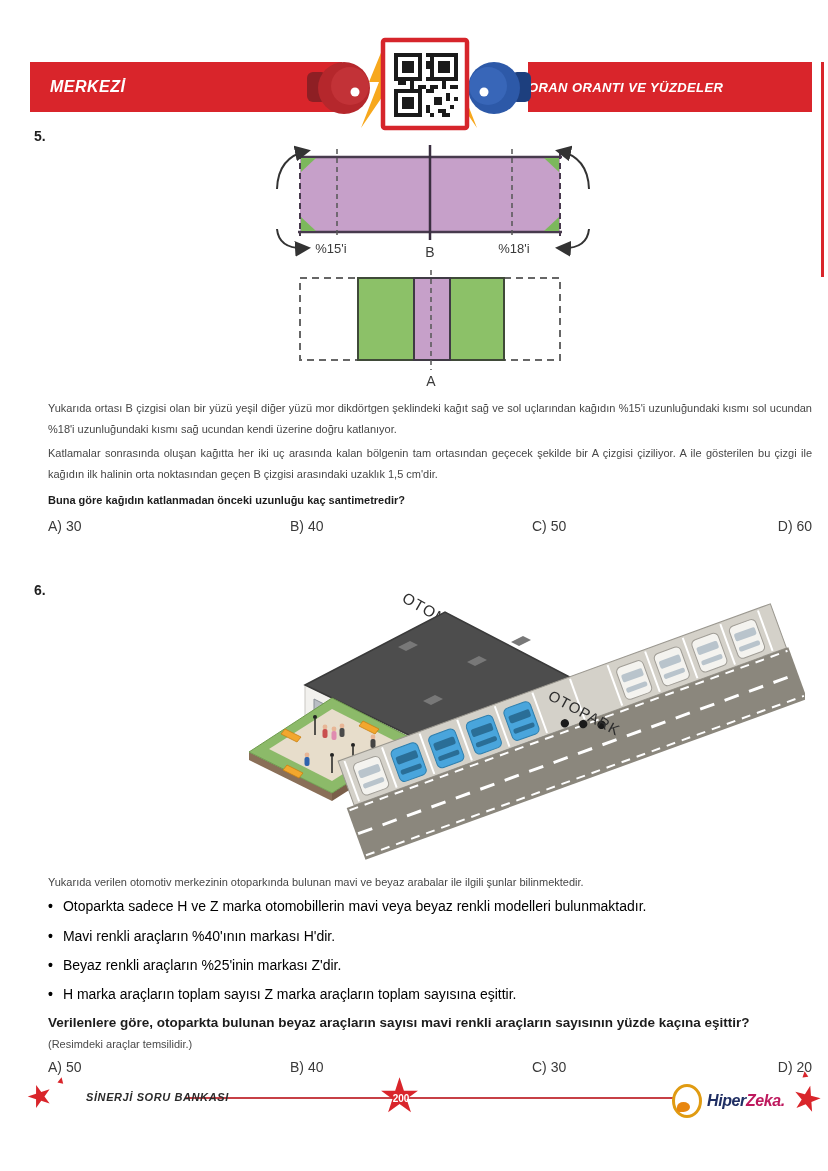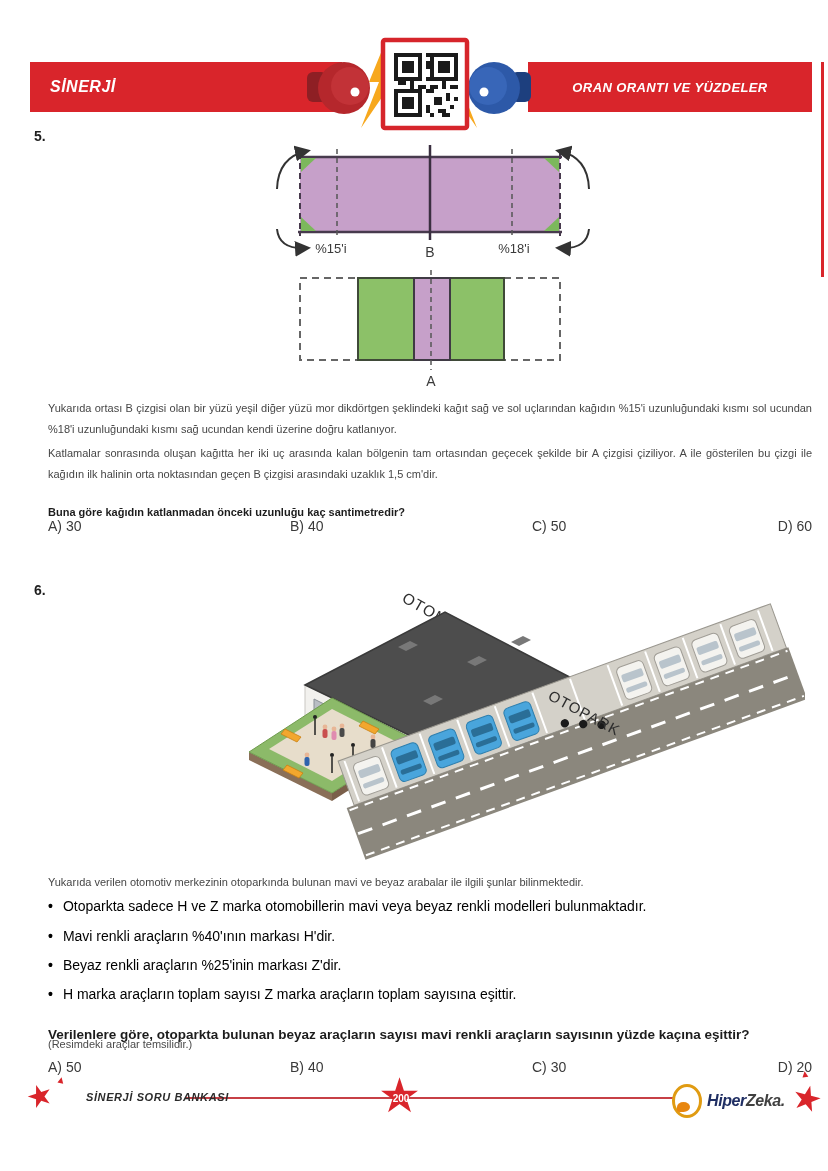--- a/index.html
+++ b/index.html
@@ -2,30 +2,30 @@
 <html><head>
 <meta charset="utf-8">
 <style>
   html,body{margin:0;padding:0;background:#ffffff;}
   .page{position:relative;width:828px;height:1171px;background:#ffffff;overflow:hidden;
         font-family:"Liberation Sans",sans-serif;}
   .abs{position:absolute;}
   
   .banner{position:absolute;top:62px;height:50px;background:#d9252b;display:flex;align-items:center;}
   .banner-left{left:30px;width:292px;padding-left:20px;gap:36px;}
-  .banner-right{left:528px;width:284px;justify-content:center;}
+  .banner-right{left:528px;width:284px;}
   .lbl-beceri{color:#fff;font-style:italic;font-weight:800;font-size:16px;letter-spacing:.5px;}
   .lbl-test{color:#fff;font-style:italic;font-weight:800;font-size:26px;letter-spacing:1px;}
   .lbl-topic{color:#fff;font-style:italic;font-weight:800;font-size:13px;letter-spacing:.4px;}
   .red-edge{position:absolute;left:821px;top:62px;width:3px;height:215px;background:#d9252b;}
   
   .qnum{position:absolute;left:34px;font-size:14px;font-weight:bold;color:#1e1e1e;}
   .body-txt{position:absolute;left:48px;width:764px;font-size:11px;line-height:21px;color:#464646;text-align:justify;}
   .one-line{white-space:nowrap;text-align:left;}
-  .bold-q{font-weight:bold;color:#1c1c1c;margin-top:12px;}
+  .bold-q{font-weight:bold;color:#1c1c1c;}
   .note{color:#4a4a4a;}
   .opt-row{position:absolute;left:48px;width:764px;height:20px;font-size:14px;color:#3a3a3a;}
   .opt-row span{position:absolute;top:0;}
   .opt-a{left:0;} .opt-b{left:242px;} .opt-c{left:484px;} .opt-d{right:0;}
   .bullet-row{position:absolute;left:48px;width:770px;font-size:14px;color:#000000;white-space:nowrap;}
   .blt{font-weight:bold;margin-right:10px;}
   
   .footer-line{position:absolute;left:186px;top:1097px;width:502px;height:2px;background:#c74046;}
   .star{color:#d9252b;position:absolute;}
   .star-left{left:26px;top:1078px;font-size:30px;transform:rotate(-18deg);}
@@ -33,32 +33,32 @@
   .series-lbl{position:absolute;left:86px;top:1091px;font-size:11px;font-style:italic;font-weight:800;
               color:#2b2b2b;letter-spacing:.6px;}
   .star-center{left:378px;top:1072px;font-size:48px;line-height:48px;}
   .page-num{position:absolute;left:378px;top:1093px;width:46px;text-align:center;font-size:10px;
             font-weight:bold;color:#ffffff;}
   .brand{position:absolute;left:672px;top:1084px;display:flex;align-items:center;}
   .brand-icon{width:24px;height:28px;border:3px solid #e09b12;border-radius:50%;position:relative;background:#fff;}
   .brand-icon::after{content:"";position:absolute;left:2px;bottom:3px;width:13px;height:10px;
                      background:#e8860f;border-radius:50% 50% 50% 20%;}
   .brand-txt{font-style:italic;font-weight:800;font-size:16px;margin-left:5px;letter-spacing:-.4px;}
-  .hiper{color:#1f2e63;} .zeka{color:#404040;}
+  .hiper{color:#1f2e63;} .zeka{color:#be185d;}
   .star-right{left:792px;top:1078px;font-size:34px;transform:rotate(14deg);}
   .star-mini-r{left:800px;top:1068px;font-size:10px;transform:rotate(-8deg);}
   svg text{font-family:"Liberation Sans",sans-serif;}
 </style>
 </head>
 <body>
 
 <div class="page">
 
   <div class="banner banner-left">
-    <span class="lbl-beceri">SİNERJİ</span>
+    <span class="lbl-beceri">MERKEZİ</span>
   </div>
   <div class="banner banner-right">
     <span class="lbl-topic">ORAN ORANTI VE YÜZDELER</span>
   </div>
   <div class="red-edge"></div>
 
   <svg class="abs" style="left:303px;top:36px;" width="232" height="96" viewBox="0 0 232 96">
 
     <g>
       <rect x="4" y="36" width="20" height="30" rx="6" fill="#8e1f24"></rect>

